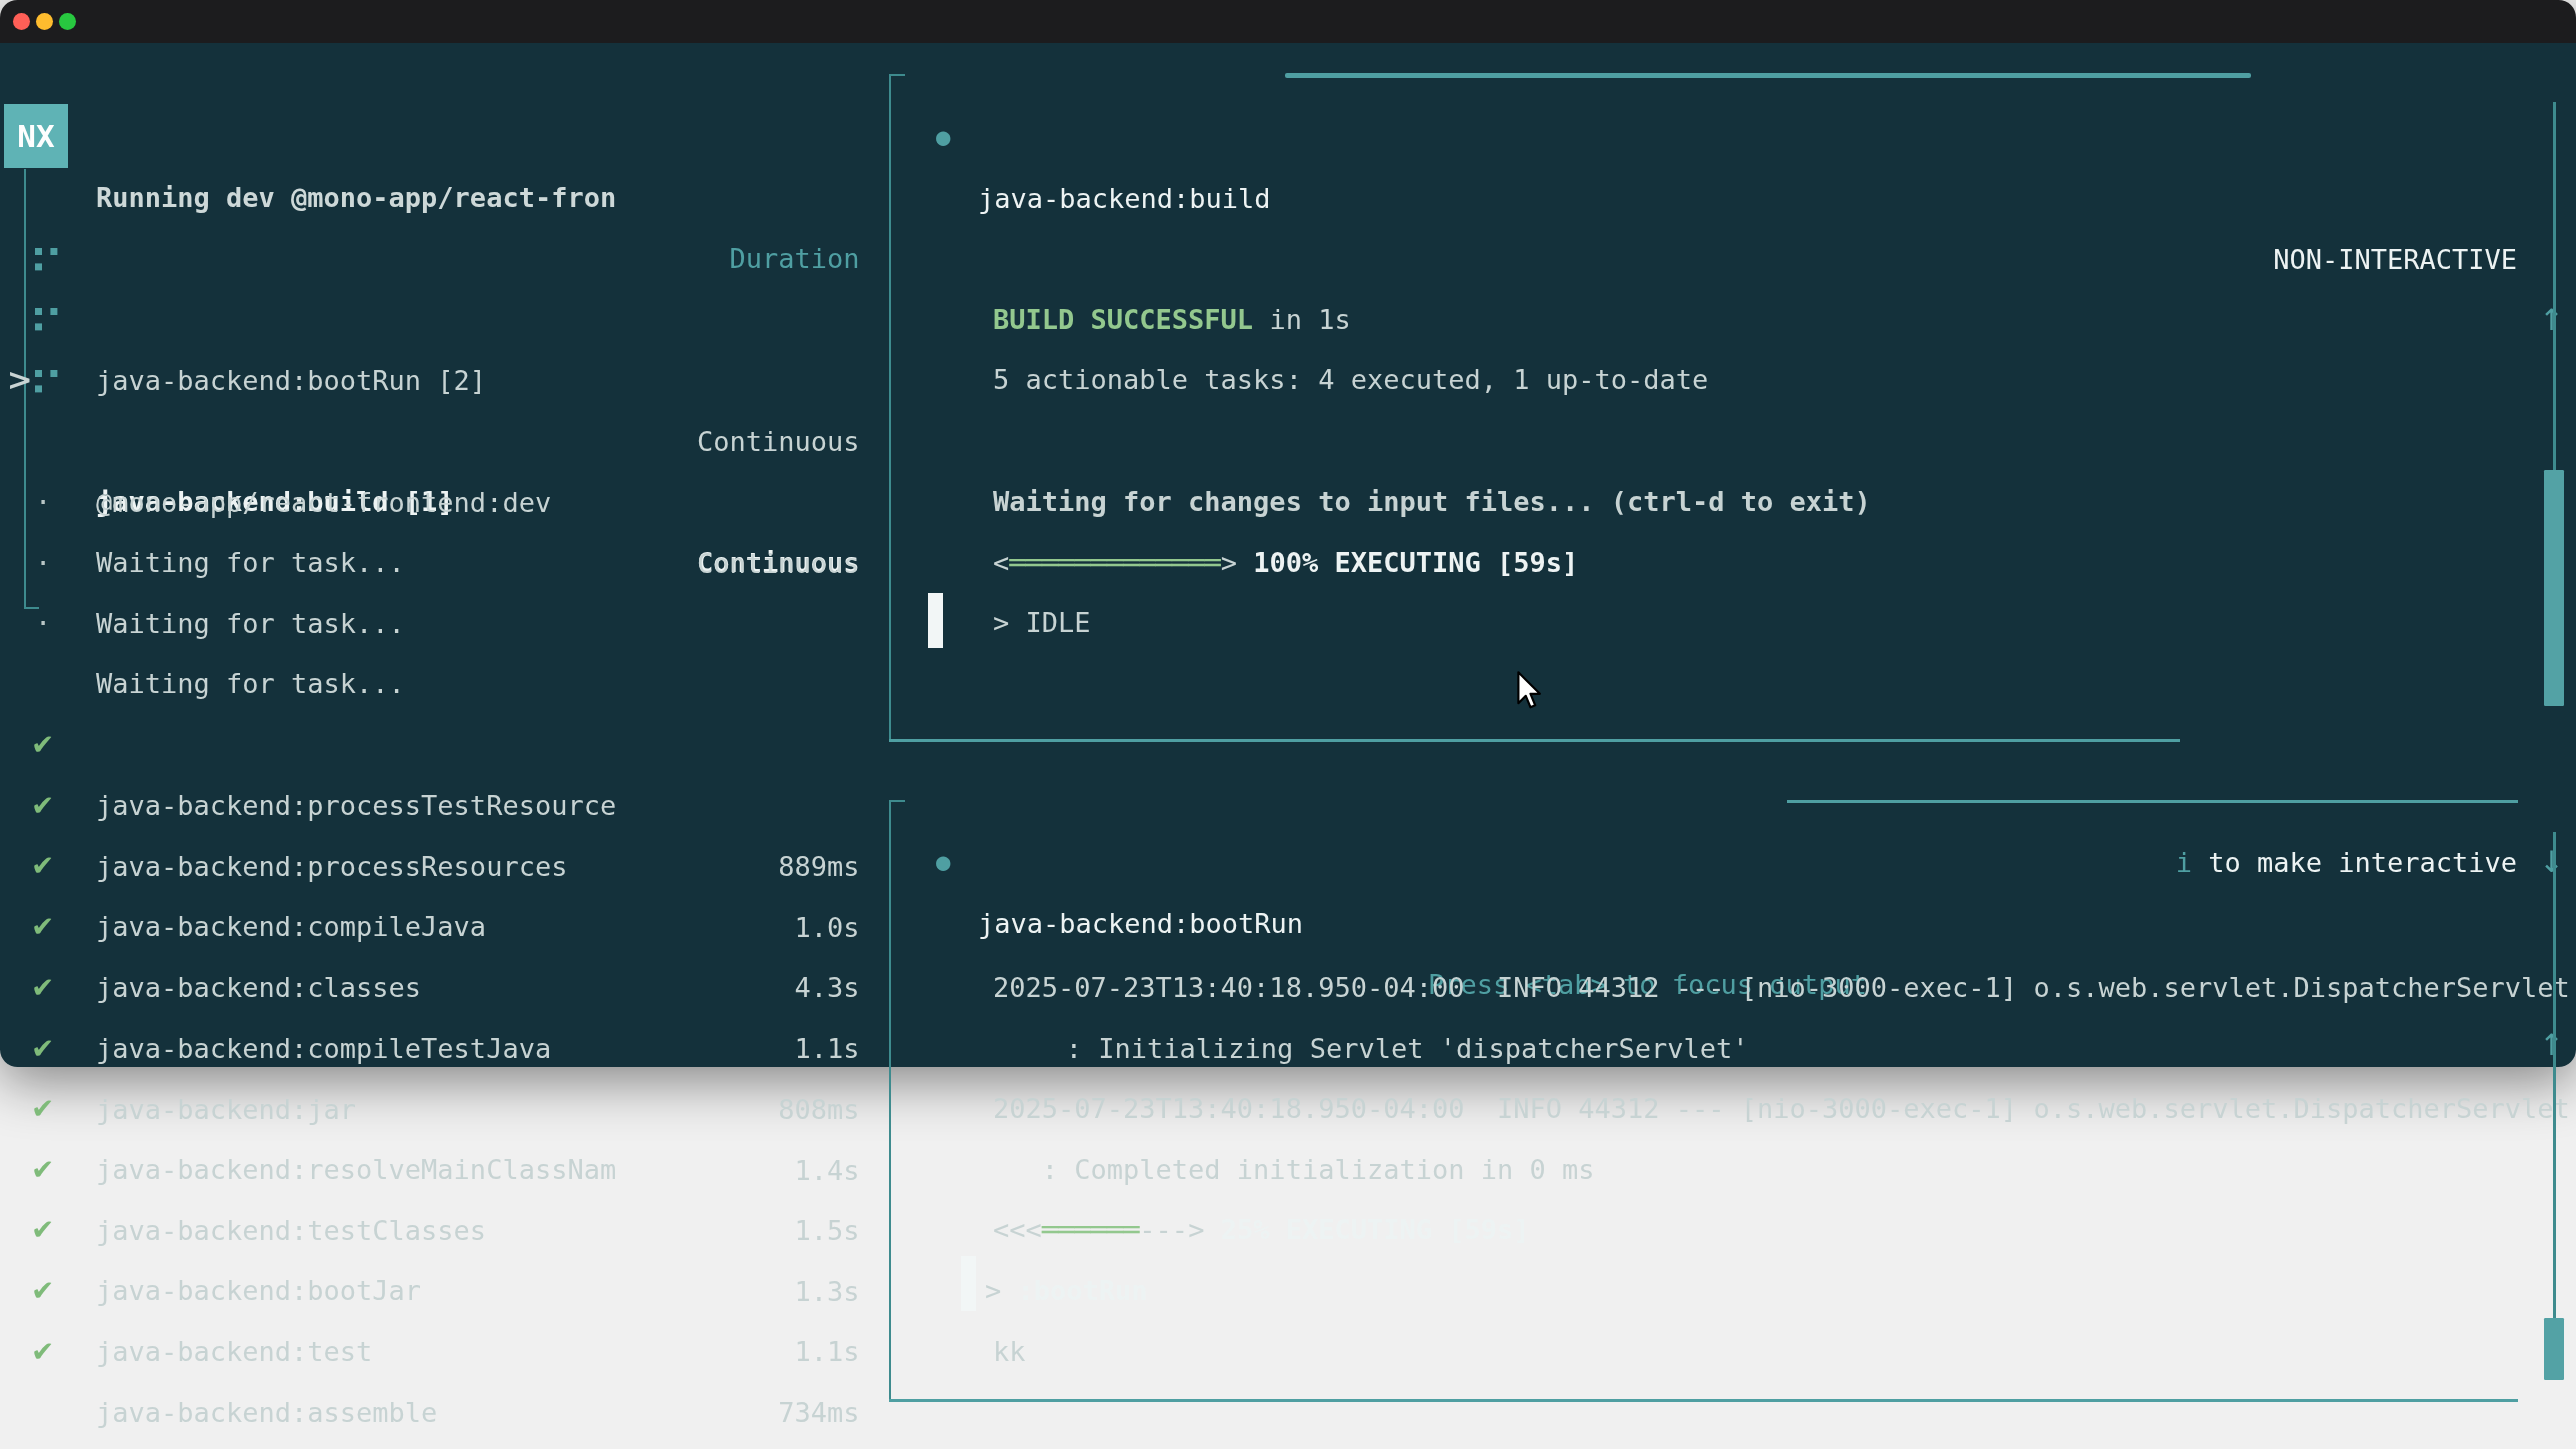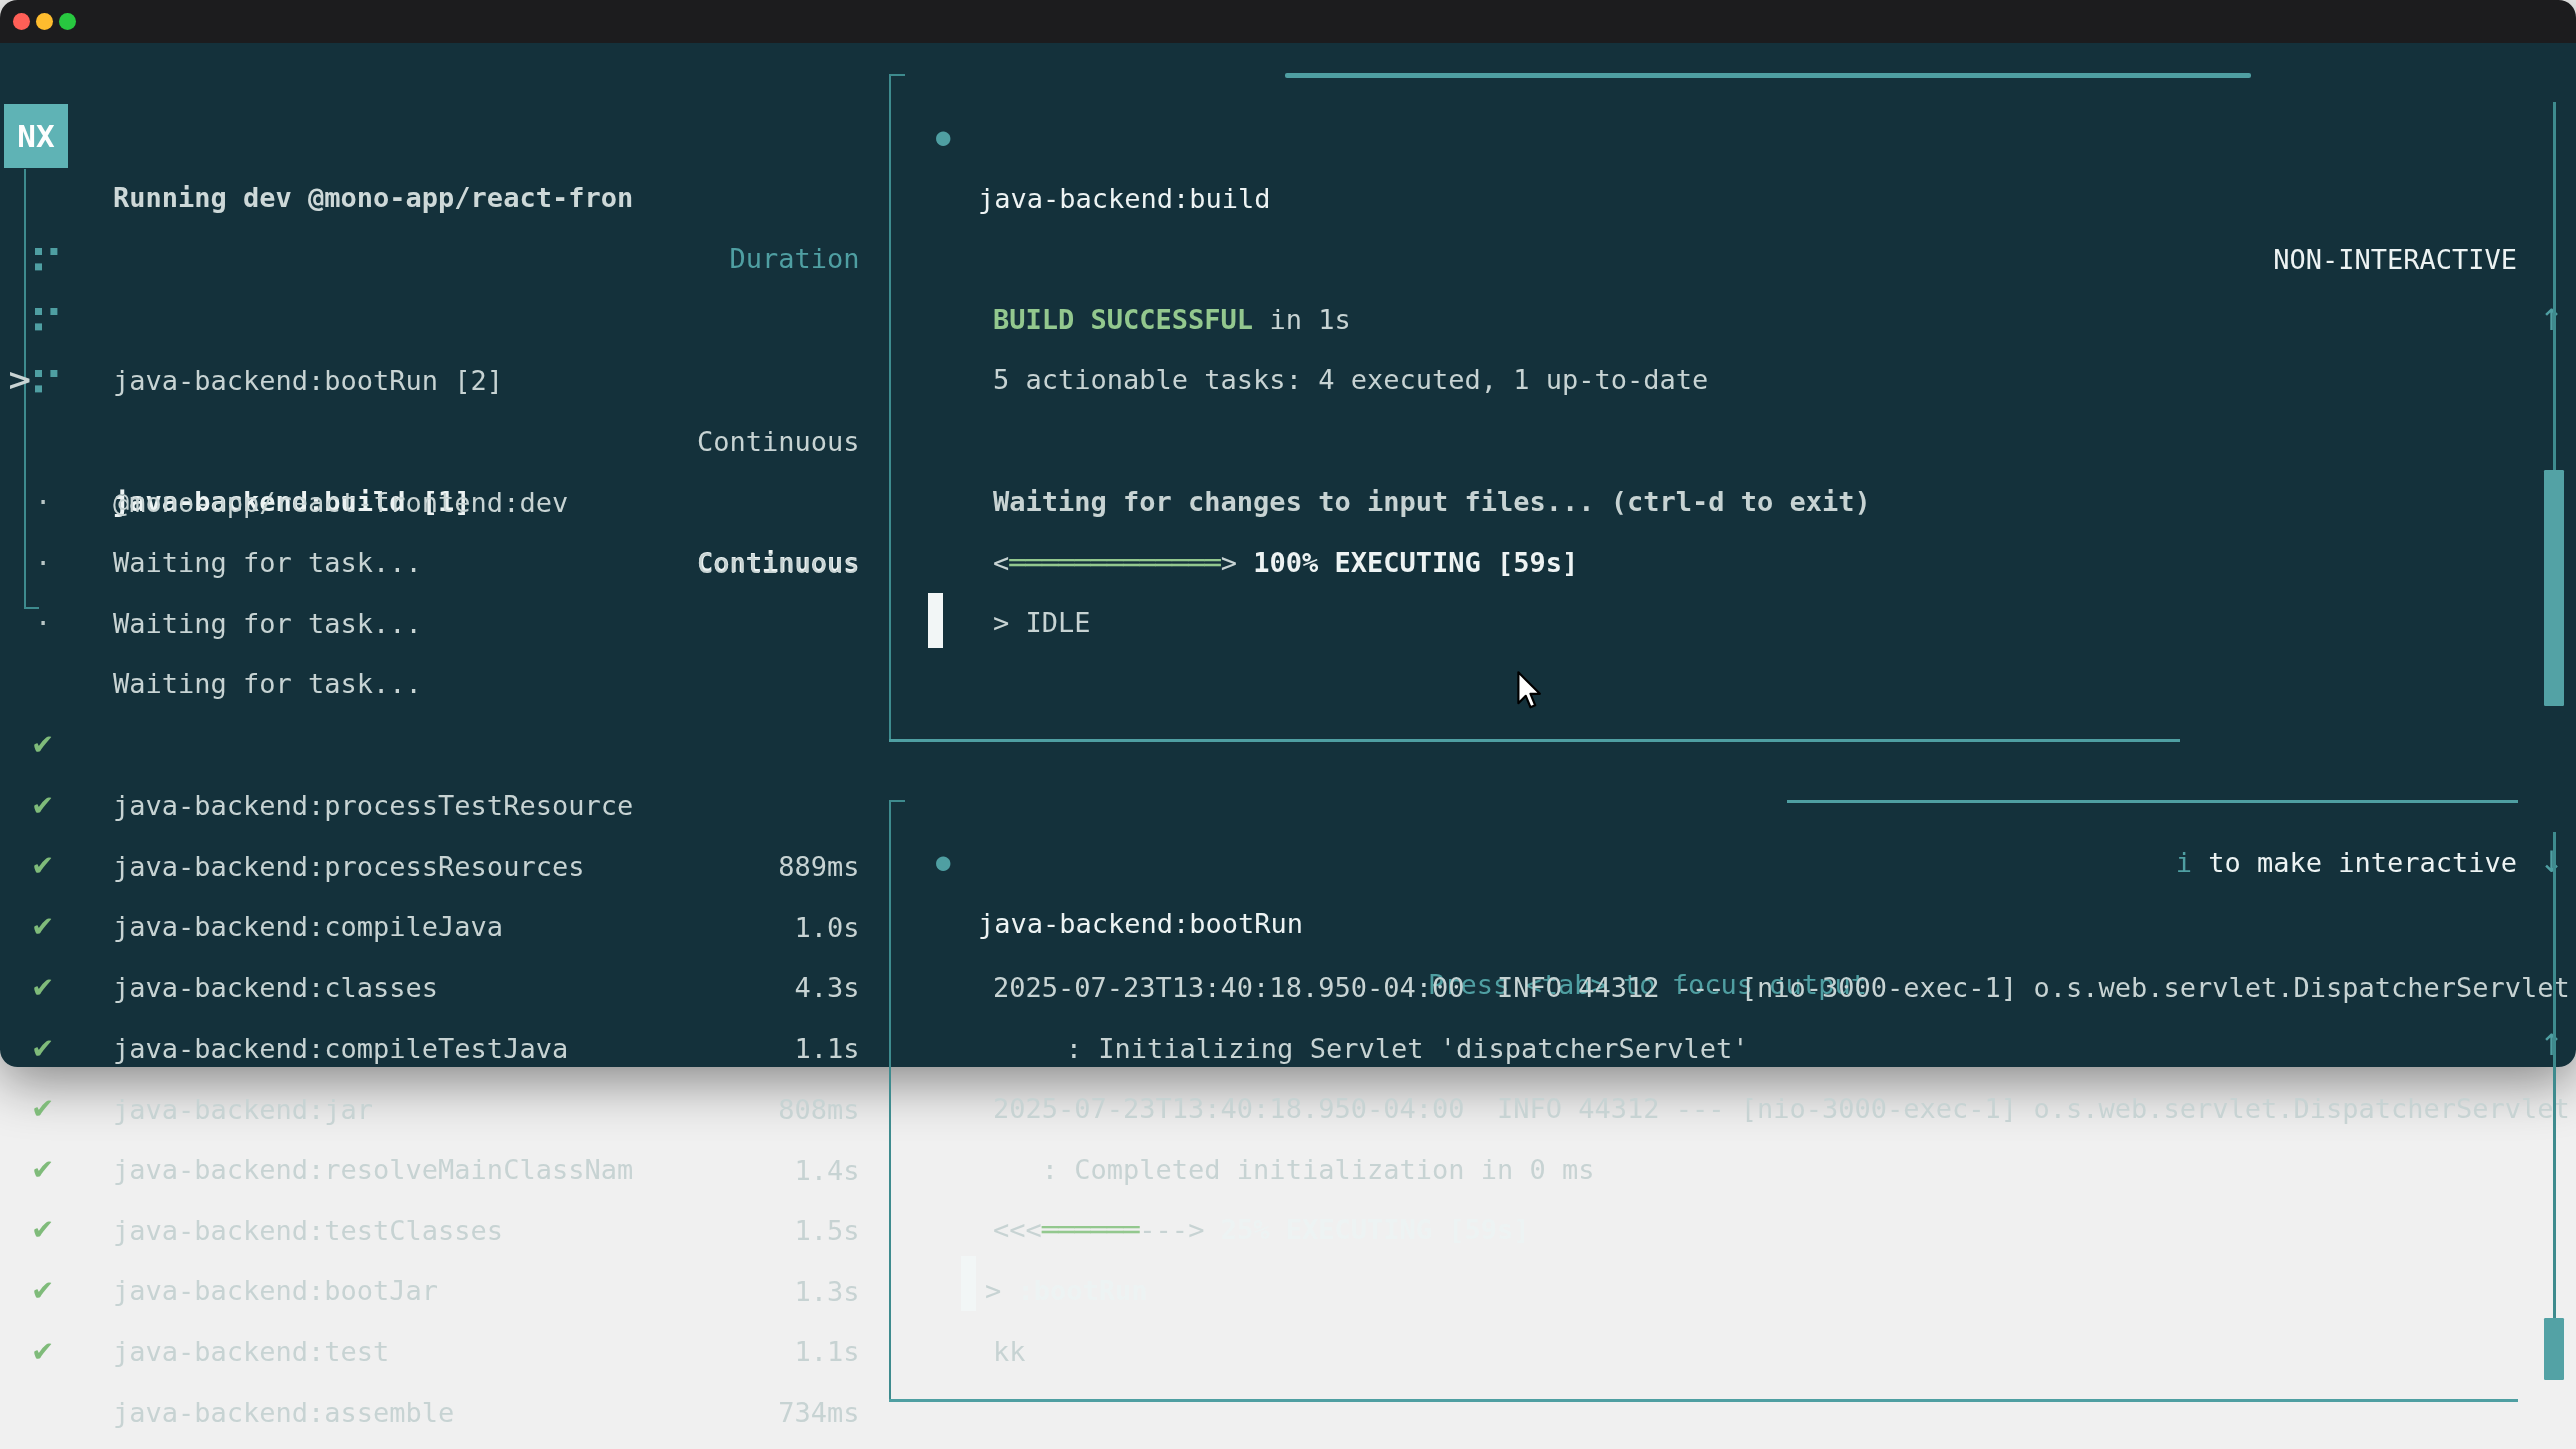--- a/index.html
+++ b/index.html
@@ -26,21 +26,21 @@
   .greent{color:var(--green);}
   .bold{font-weight:bold;}
   .glyph{font-family:"DejaVu Sans",sans-serif;}
 
   
   .nx-badge{position:absolute;left:4px;top:104px;width:64px;height:64px;background:var(--teal-bright);
     color:#fefefe;font-weight:bold;font-size:31px;display:flex;align-items:center;justify-content:center;}
   .tree-v{position:absolute;left:24px;top:169px;width:2px;height:440px;background:var(--border);}
   .tree-h{position:absolute;left:24px;top:607px;width:14.8px;height:2px;background:var(--border);}
   .srow{left:0;width:885px;}
-  .srow .label{position:absolute;left:113px;}
+  .srow .label{position:absolute;left:96px;}
   .srow .status{position:absolute;right:25.5px;}
   .sel-arrow{position:absolute;left:6.7px;font-weight:bold;font-size:31px;color:#c9d4d4;}
   .spinner{position:absolute;left:35px;width:7.4px;height:7.4px;background:var(--teal);
     box-shadow:15.4px 0 0 var(--teal),0 15.4px 0 var(--teal);}
   .wait-dot{position:absolute;left:35px;color:#b9c6c6;}
   .checkmark{position:absolute;left:31px;color:var(--check);font-size:28px;}
 
   
   .pane-border-v{position:absolute;width:2px;background:var(--border);}
   .pane-stub{position:absolute;height:2px;width:16px;background:var(--border);}

